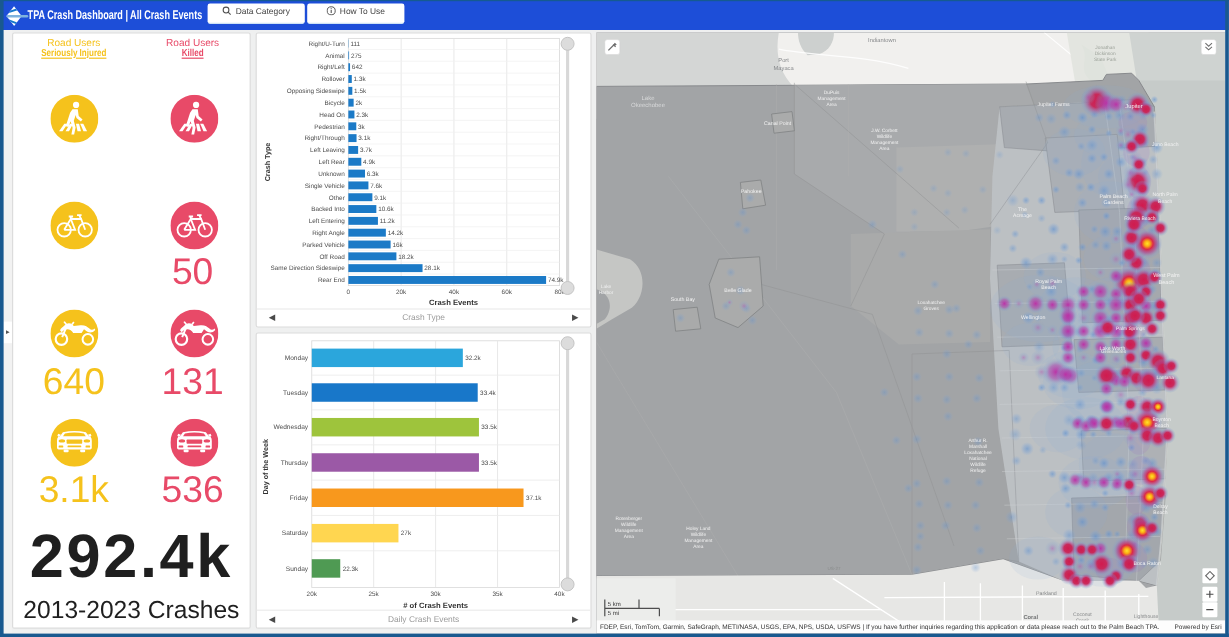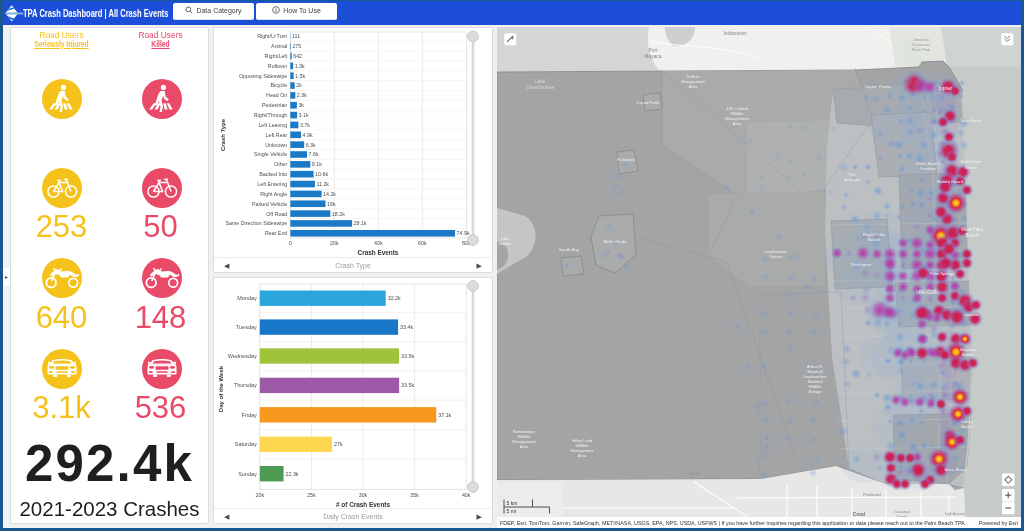--- a/index.html
+++ b/index.html
@@ -103,21 +103,20 @@
 <circle cx="11.5" cy="23.5" r="5.6"></circle>
 <circle cx="29.0" cy="23.5" r="5.6"></circle>
 <path d="M11.5 23.5 L17.0 14.5 L25.6 14.5 L29.0 23.5"></path>
 <path d="M17.0 14.5 L20.6 23.5 L11.5 23.5"></path>
 <path d="M24.0 11.3 L25.6 14.5"></path>
 <path d="M22.2 11.3 L26.0 11.3"></path>
 <path d="M15.3 12.4 L18.9 12.4"></path>
 <path d="M17.0 12.4 L17.0 14.7"></path>
 </g>
       </svg></div>
-  <div class="num" style="left:1px;top:183px;color:#f5c21c">253</div>
   <div class="num" style="left:100px;top:183px;color:#e84a68">50</div>
   <div class="circ" style="left:30.5px;top:230px"><svg width="40" height="40" viewBox="0 0 40 40">
         <circle cx="20" cy="20" r="20" fill="#f5c21c"></circle>
 <g stroke="#fff" fill="none">
 <circle cx="9.2" cy="24.6" r="4.8" stroke-width="1.8"></circle>
 <circle cx="31.2" cy="24.8" r="4.4" stroke-width="1.7"></circle>
 <path d="M13.2 14.8 L9.8 23.0" stroke-width="1.6"></path>
 </g>
 <g fill="#fff">
 <path d="M11.5 13.5 C13 11 16.5 10.8 18 12.2 L19.5 13.6 L25 13 C28.5 12.6 31 14.2 32.5 15.8 C34 17.4 35.5 17 36.8 15.8 L37.4 17 C35.5 19.4 32.5 19.6 30.5 18.2 L28 16.4 L26 19.6 L19 19.6 C17.5 16.2 13.5 15.4 11 17.4 L9.4 18.8 L8 17.2 C8.8 15.6 10.2 14.4 11.5 13.5 Z"></path>
@@ -132,21 +131,21 @@
 <circle cx="31.2" cy="24.8" r="4.4" stroke-width="1.7"></circle>
 <path d="M13.2 14.8 L9.8 23.0" stroke-width="1.6"></path>
 </g>
 <g fill="#fff">
 <path d="M11.5 13.5 C13 11 16.5 10.8 18 12.2 L19.5 13.6 L25 13 C28.5 12.6 31 14.2 32.5 15.8 C34 17.4 35.5 17 36.8 15.8 L37.4 17 C35.5 19.4 32.5 19.6 30.5 18.2 L28 16.4 L26 19.6 L19 19.6 C17.5 16.2 13.5 15.4 11 17.4 L9.4 18.8 L8 17.2 C8.8 15.6 10.2 14.4 11.5 13.5 Z"></path>
 <path d="M12.8 12.8 L10.8 10.4 L12.0 9.7 L13.9 12.1 Z"></path>
 <path d="M17.2 12.3 L19.0 10.0 L20.1 10.7 L18.6 12.8 Z"></path>
 </g>
       </svg></div>
   <div class="num" style="left:1px;top:274px;color:#f5c21c">640</div>
-  <div class="num" style="left:100px;top:274px;color:#e84a68">148</div>
+  <div class="num" style="left:100px;top:274px;color:#e84a68">131</div>
   <div class="circ" style="left:30.5px;top:321px"><svg width="40" height="40" viewBox="0 0 40 40">
         <circle cx="20" cy="20" r="20" fill="#f5c21c"></circle>
 <g fill="#fff">
 <path d="M10.4 11.2 Q20 9.0 29.6 11.2 L32.8 15.6 L7.2 15.6 Z"></path>
 <path d="M6.5 12.5 L8.8 13.3 L7.2 15.4 L5.8 14.2 Z"></path>
 <path d="M33.5 12.5 L31.2 13.3 L32.8 15.4 L34.2 14.2 Z"></path>
 <path d="M6.4 15.2 L33.6 15.2 Q34.6 16.6 34.5 18.6 L34.5 24.2 Q34.5 25.6 33.1 25.6 L6.9 25.6 Q5.5 25.6 5.5 24.2 L5.5 18.6 Q5.4 16.6 6.4 15.2 Z"></path>
 <rect x="11" y="25.6" width="4.2" height="2.3" rx="0.9"></rect>
 <rect x="24.8" y="25.6" width="4.2" height="2.3" rx="0.9"></rect>
 </g>
@@ -176,21 +175,21 @@
 <ellipse cx="30.4" cy="18.4" rx="2.7" ry="1.3"></ellipse>
 <rect x="13.5" y="17.3" width="13" height="3.4" rx="0.6"></rect>
 <rect x="14.3" y="22.3" width="11.4" height="1.5" rx="0.4"></rect>
 <rect x="6.9" y="22.2" width="3.8" height="1.7" rx="0.5"></rect>
 <rect x="29.3" y="22.2" width="3.8" height="1.7" rx="0.5"></rect>
 </g>
       </svg></div>
   <div class="num" style="left:1px;top:364px;color:#f5c21c">3.1k</div>
   <div class="num" style="left:100px;top:364px;color:#e84a68">536</div>
   <div id="bignum">292.4k</div>
-  <div id="bigcap">2021-2023 Crashes</div>
+  <div id="bigcap">2013-2023 Crashes</div>
 </div>
 <div id="p1" class="panel"><svg width="280" height="246" viewBox="0 0 280 246" font-family="Liberation Sans, sans-serif">
       <rect x="76.3" y="4.0" width="176.0" height="206.0" fill="#ffffff" stroke="#d9d9d9" stroke-width="0.7"></rect>
       <line x1="120.3" y1="4.0" x2="120.3" y2="210" stroke="#e3e3e3" stroke-width="0.7"></line>
       <line x1="164.3" y1="4.0" x2="164.3" y2="210" stroke="#e3e3e3" stroke-width="0.7"></line>
       <line x1="208.3" y1="4.0" x2="208.3" y2="210" stroke="#e3e3e3" stroke-width="0.7"></line>
       <rect x="76.3" y="5.00" width="0.24" height="6.6" fill="#1b7ac7"></rect>
       <text x="78.04" y="10.20" font-size="5.3" fill="#4d4d4d">111</text>
       <text x="73.3" y="10.20" font-size="5.3" fill="#4d4d4d" text-anchor="end">Right/U-Turn</text>
       <line x1="76.3" y1="13.23" x2="252.3" y2="13.23" stroke="#f0f0f0" stroke-width="0.6"></line>

